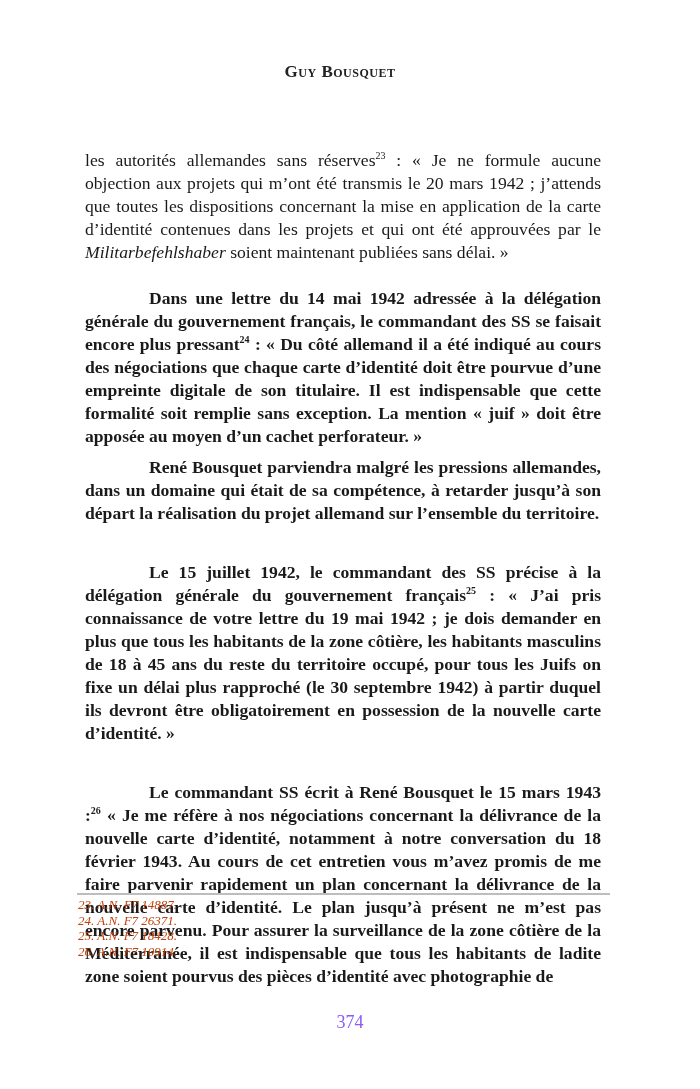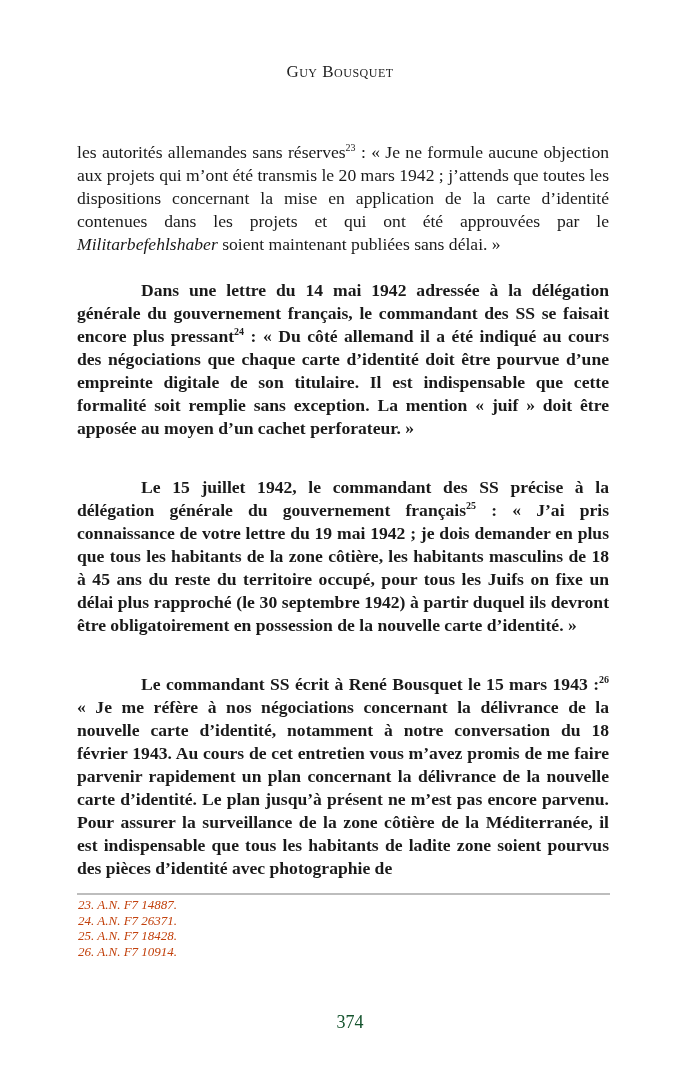--- a/index.html
+++ b/index.html
@@ -1,41 +1,42 @@
 <!DOCTYPE html>
 <html><head>
 <meta charset="utf-8">
 <style>
   html, body { margin: 0; padding: 0; background: #ffffff; }
   body { width: 700px; height: 1089px; position: relative; overflow: hidden;
          font-family: "Liberation Serif", "DejaVu Serif", serif; color: #1a1a1a; }
   .running-head { position: absolute; top: 62px; left: 0; width: 680px; text-align: center;
-                  font-size: 17px; font-variant: small-caps; letter-spacing: 0.5px; color: #222; }
+                  font-size: 17px; font-variant: small-caps; letter-spacing: 0.5px; color: #222; font-weight: bold; }
   .body-text { position: absolute; top: 141px; left: 77px; width: 532px;
                font-size: 17.6px; line-height: 23px; text-align: justify; }
-  .body-text p { margin: 0; }
+  .body-text p { margin: 8px; }
   .indent { text-indent: 64px; font-weight: bold; }
   .gap { margin-top: 23px !important; }
   sup { font-size: 10px; line-height: 0; vertical-align: super; }
   .footnote-rule { position: absolute; top: 893px; left: 77px; width: 533px; height: 2px; background: #bdbdbd; }
   .footnotes { position: absolute; top: 897px; left: 78px; font-size: 13px; line-height: 15.5px; font-style: italic; color: #c2410c; }
   .footnotes div { margin: 0; }
-  .page-number { position: absolute; top: 1012px; left: 0; width: 700px; text-align: center; font-size: 18px; color: #14532d; }
+  .page-number { position: absolute; top: 1012px; left: 0; width: 700px; text-align: center; font-size: 18px; color: #8b5cf6; }
   em { font-style: italic; }
 </style>
 </head>
 <body>
 
 <div class="running-head">Guy Bousquet</div>
 
 <div class="body-text">
   <p><span>les autorités allemandes sans réserves</span><sup>23</sup><span> : « Je ne formule aucune objection aux projets qui m’ont été transmis le 20 mars 1942 ; j’attends que toutes les dispositions concernant la mise en application de la carte d’identité contenues dans les projets et qui ont été approuvées par le </span><em>Militarbefehlshaber</em><span> soient maintenant publiées sans délai. »</span></p>
 
   <p class="indent gap" style="margin-top:36px"><span>Dans une lettre du 14 mai 1942 adressée à la délégation générale du gouvernement français, le commandant des SS se faisait encore plus pressant</span><sup>24</sup><span> : « Du côté allemand il a été indiqué au cours des négociations que chaque carte d’identité doit être pourvue d’une empreinte digitale de son titulaire. Il est indispensable que cette formalité soit remplie sans exception. La mention « juif » doit être apposée au moyen d’un cachet perforateur. »</span></p>
 
+  <p class="indent">René Bousquet parviendra malgré les pressions allemandes, dans un domaine qui était de sa compétence, à retarder jusqu’à son départ la réalisation du projet allemand sur l’ensemble du territoire.</p>
 
   <p class="indent" style="margin-top:36px"><span>Le 15 juillet 1942, le commandant des SS précise à la délégation générale du gouvernement français</span><sup>25</sup><span> : « J’ai pris connaissance de votre lettre du 19 mai 1942 ; je dois demander en plus que tous les habitants de la zone côtière, les habitants masculins de 18 à 45 ans du reste du territoire occupé, pour tous les Juifs on fixe un délai plus rapproché (le 30 septembre 1942) à partir duquel ils devront être obligatoirement en possession de la nouvelle carte d’identité. »</span></p>
 
   <p class="indent" style="margin-top:36px"><span>Le commandant SS écrit à René Bousquet le 15 mars 1943 :</span><sup>26</sup><span> « Je me réfère à nos négociations concernant la délivrance de la nouvelle carte d’identité, notamment à notre conversation du 18 février 1943. Au cours de cet entretien vous m’avez promis de me faire parvenir rapidement un plan concernant la délivrance de la nouvelle carte d’identité. Le plan jusqu’à présent ne m’est pas encore parvenu. Pour assurer la surveillance de la zone côtière de la Méditerranée, il est indispensable que tous les habitants de ladite zone soient pourvus des pièces d’identité avec photographie de</span></p>
 </div>
 
 <div class="footnote-rule"></div>
 
 <div class="footnotes">
   <div>23. A.N. F7 14887.</div>

